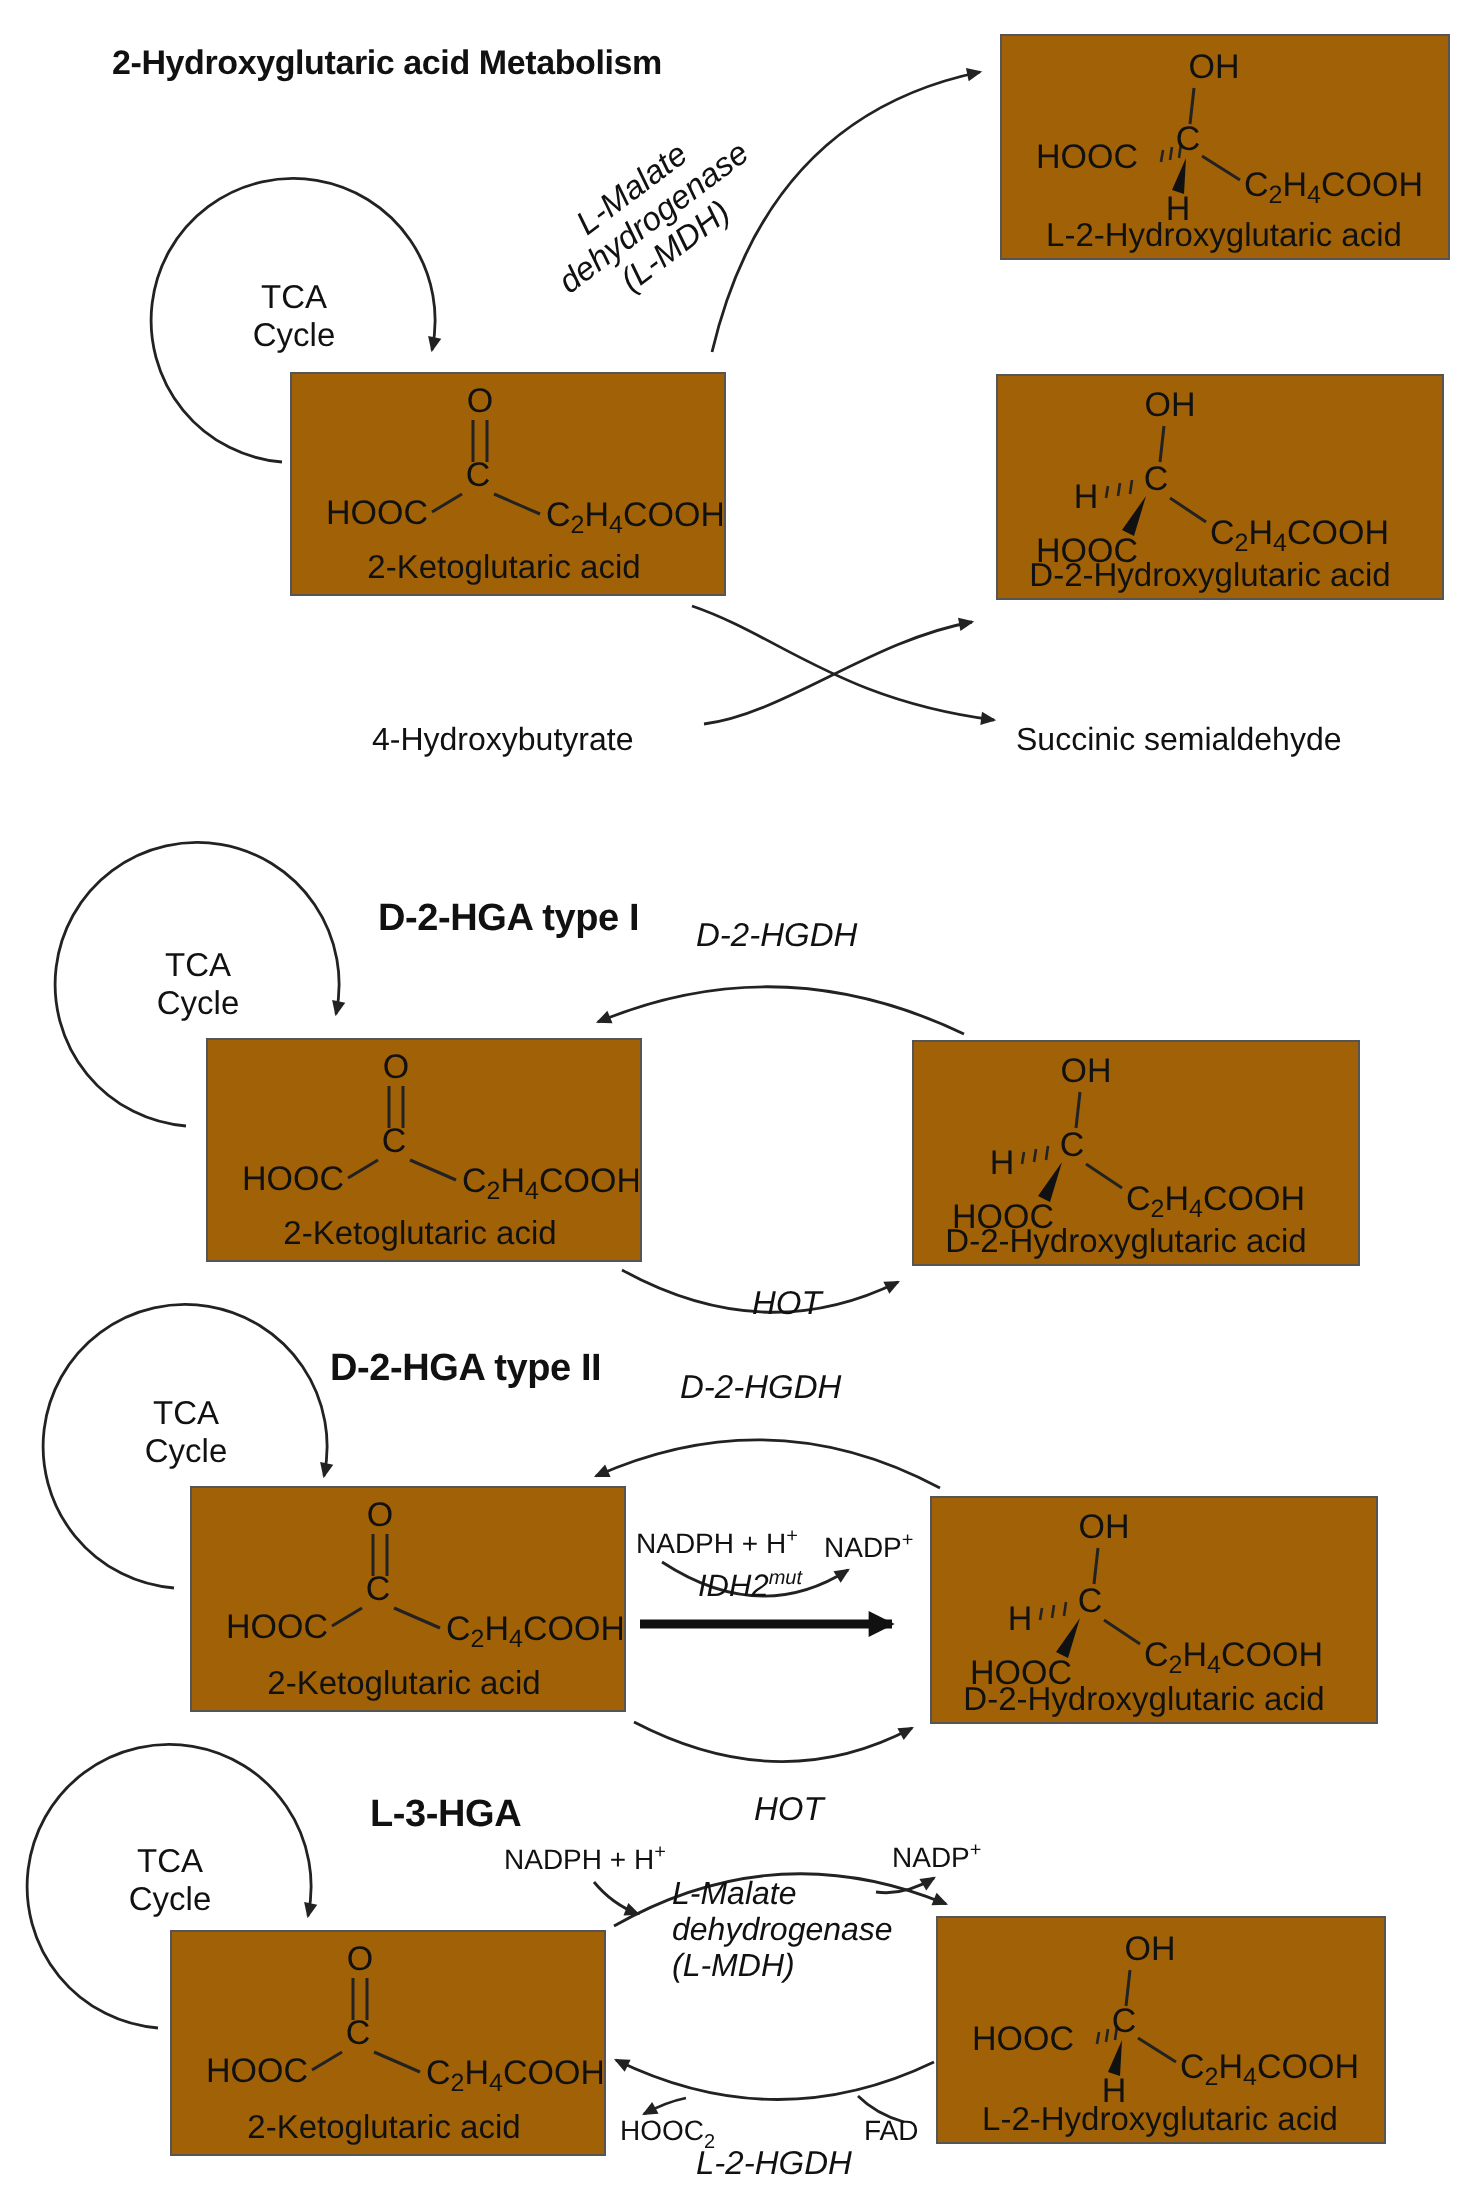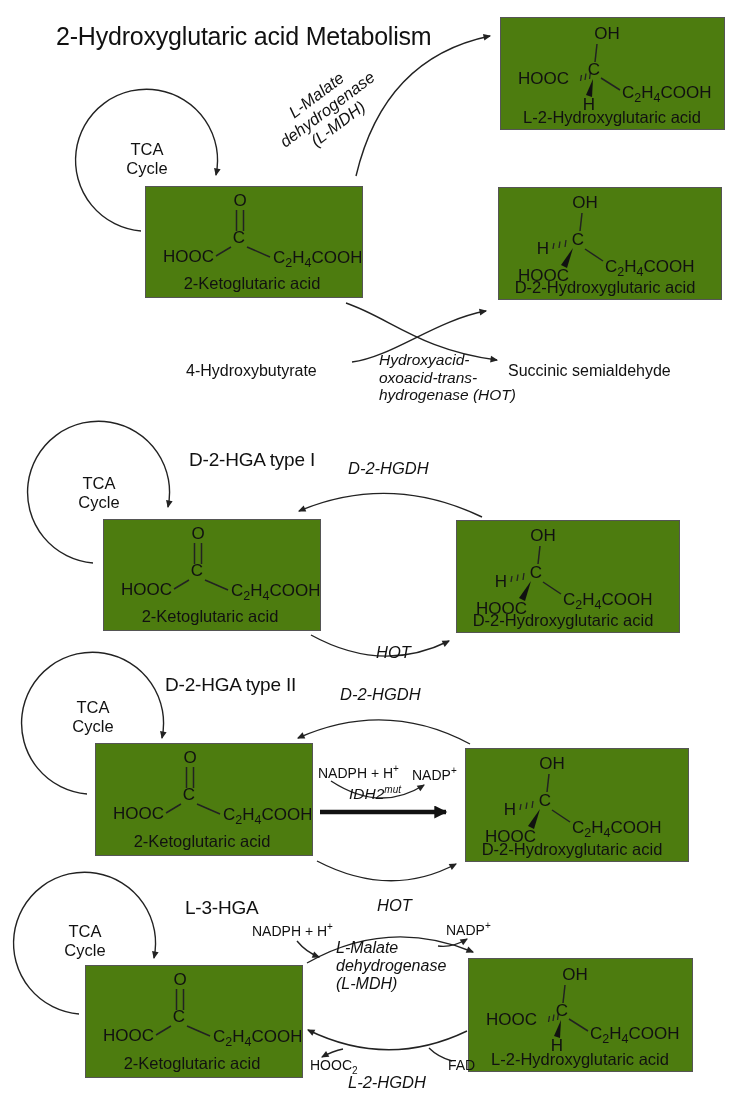--- a/index.html
+++ b/index.html
@@ -1,30 +1,30 @@
 <!DOCTYPE html>
 <html><head>
 <meta charset="utf-8">
 <style>
   html,body{margin:0;padding:0;background:#fff}
   #canvas{position:relative;width:736px;height:1093px;background:#ffffff;overflow:hidden;
           font-family:"Liberation Sans","DejaVu Sans",sans-serif;color:#111}
-  .cbox{position:absolute;background:#4d7c0f;border:1.5px solid #555;box-sizing:border-box;z-index:1}
+  .cbox{position:absolute;background:#a16207;border:1.5px solid #555;box-sizing:border-box;z-index:1}
   .cbox svg{display:block}
   #arrows{position:absolute;left:0;top:0;z-index:2;pointer-events:none}
   .arc{fill:none;stroke:#222;stroke-width:1.4}
   .bold-arrow{fill:none;stroke:#111;stroke-width:4.5}
   .lbl{position:absolute;z-index:3;white-space:nowrap;line-height:1.12;color:#111}
   .it{font-style:italic}
   .fs14{font-size:14px}
   .fs155{font-size:15.5px}
   .fs16{font-size:16px}
   .fs165{font-size:16.5px}
-  .hd{font-size:19px;font-weight:400;letter-spacing:-0.2px}
-  .ttl{font-size:25px;font-weight:400;letter-spacing:-0.2px}
+  .hd{font-size:19px;font-weight:700;letter-spacing:-0.2px}
+  .ttl{font-size:17px;font-weight:700;letter-spacing:-0.2px}
   sup{font-size:10px}
   sub{font-size:10px}
   svg text{font-family:"Liberation Sans","DejaVu Sans",sans-serif;fill:#111}
   .at{font-size:17px}
   .sm{font-size:12.5px}
   .lab{font-size:16.5px}
   .mid{text-anchor:middle}
   .bond{stroke:#222;stroke-width:1.5;fill:none}
   .hash{stroke:#222;stroke-width:1.3;fill:none}
   .wedge{fill:#111;stroke:none}
@@ -251,25 +251,20 @@
       <div>Cycle</div>
   </div>
 
   <div class="lbl it fs165 lmdh-rot" style="left:247px;top:82px">
     <div>L-Malate</div>
     <div>dehydrogenase</div>
     <div>(L-MDH)</div>
   </div>
   <div class="lbl fs16" style="left:186px;top:362px">4-Hydroxybutyrate</div>
   <div class="lbl fs16" style="left:508px;top:362px">Succinic semialdehyde</div>
-  <div class="lbl it fs155 tri" style="left:379px;top:351px">
-    <div>Hydroxyacid-</div>
-    <div>oxoacid-trans-</div>
-    <div>hydrogenase (HOT)</div>
-  </div>
 
   <div class="lbl hd" style="left:189px;top:449px">D-2-HGA type I</div>
   <div class="lbl it fs165" style="left:348px;top:459px">D-2-HGDH</div>
   <div class="lbl it fs165" style="left:376px;top:643px">HOT</div>
 
   <div class="lbl hd" style="left:165px;top:674px">D-2-HGA type II</div>
   <div class="lbl it fs165" style="left:340px;top:685px">D-2-HGDH</div>
   <div class="lbl fs14" style="left:318px;top:763px"><span>NADPH + H</span><sup>+</sup></div>
   <div class="lbl fs14" style="left:412px;top:765px"><span>NADP</span><sup>+</sup></div>
   <div class="lbl it fs155" style="left:349px;top:784px"><span>IDH2</span><sup>mut</sup></div>
@@ -278,15 +273,15 @@
   <div class="lbl hd" style="left:185px;top:897px">L-3-HGA</div>
   <div class="lbl fs14" style="left:252px;top:921px"><span>NADPH + H</span><sup>+</sup></div>
   <div class="lbl fs14" style="left:446px;top:920px"><span>NADP</span><sup>+</sup></div>
   <div class="lbl it fs16" style="left:336px;top:939px;line-height:18px">
     <div>L-Malate</div>
     <div>dehydrogenase</div>
     <div>(L-MDH)</div>
   </div>
   <div class="lbl it fs165" style="left:348px;top:1073px">L-2-HGDH</div>
   <div class="lbl fs14" style="left:310px;top:1058px"><span>HOOC</span><sub>2</sub></div>
-  <div class="lbl fs14" style="left:448px;top:1058px">FAD</div>
+  <div class="lbl fs14" style="left:432px;top:1058px">FAD</div>
 
 </div>
 
 </body></html>

